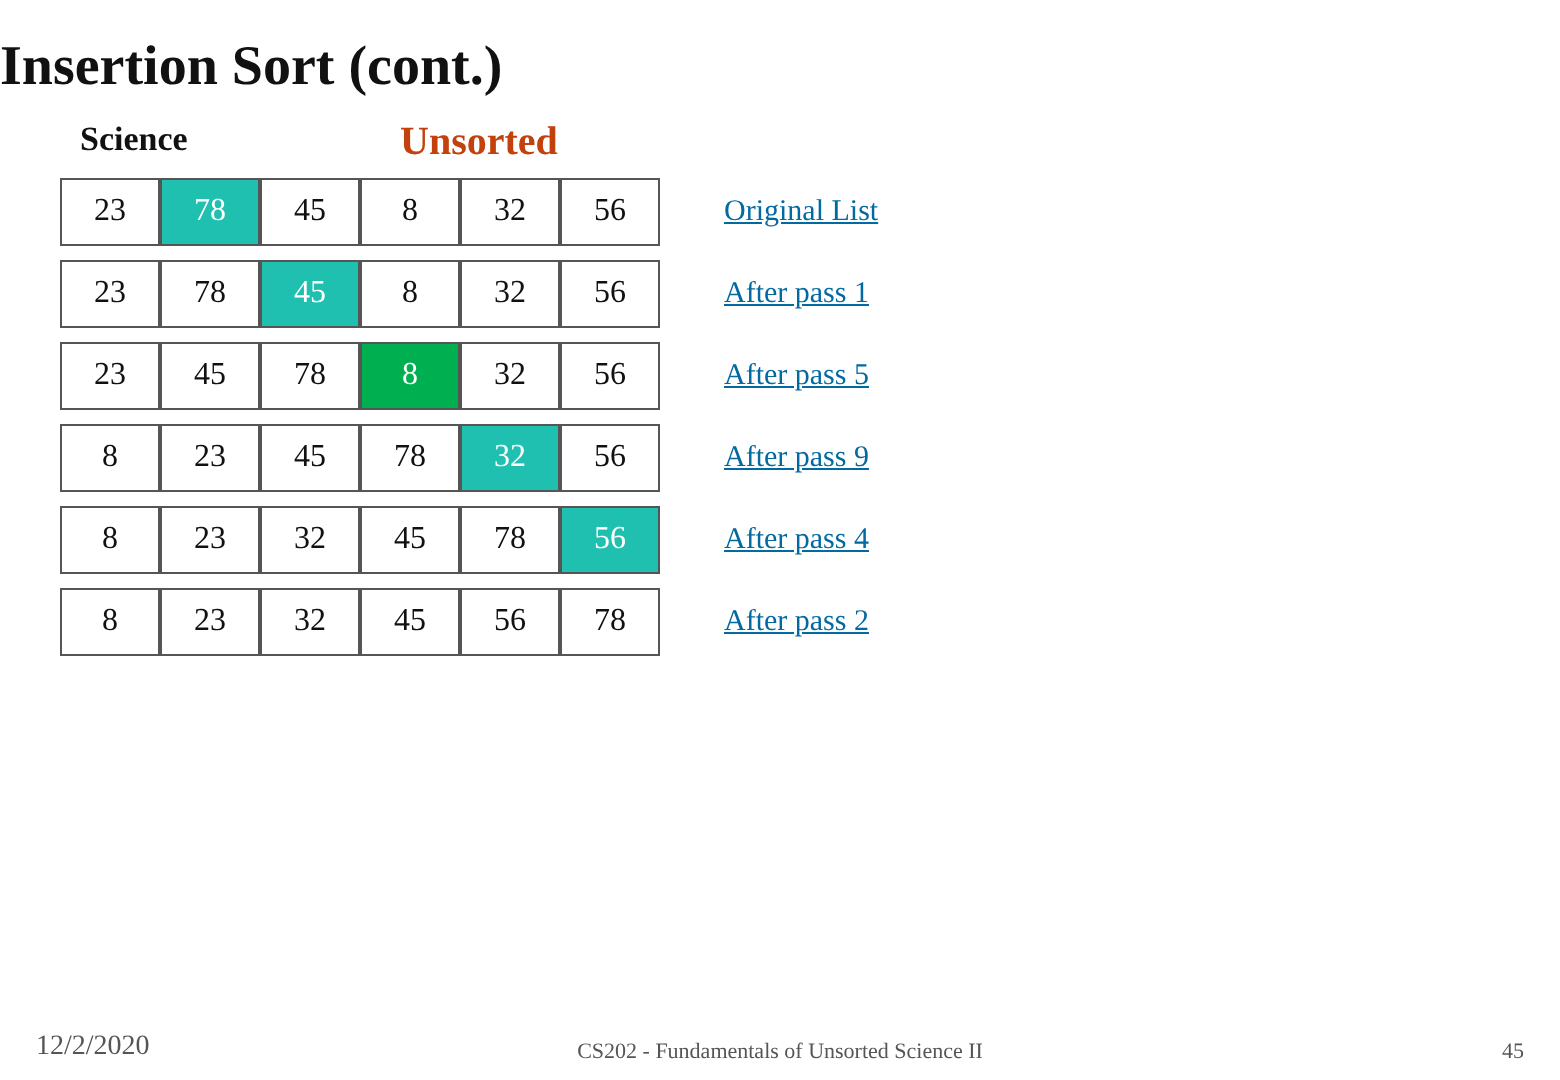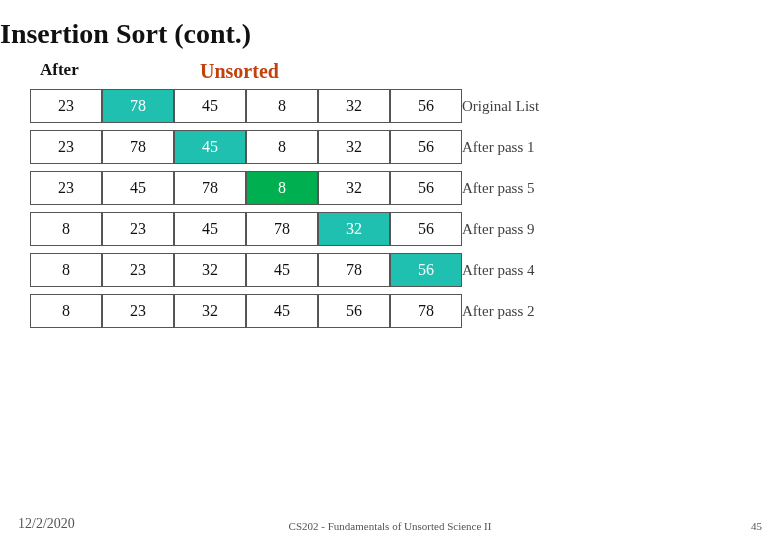--- a/index.html
+++ b/index.html
@@ -40,44 +40,45 @@
     }
     .row-container {
       display: flex;
       align-items: center;
       margin-bottom: 7px;
     }
     .cells {
       display: flex;
     }
     .cell {
-      width: 72px;
+      width: 50px;
       height: 34px;
       border: 1.5px solid #555;
       display: flex;
       align-items: center;
       justify-content: center;
       font-size: 16px;
       font-weight: normal;
       color: #111;
       background: #fff;
     }
     .cell.teal {
       background: #20c0b0;
       color: #fff;
     }
     .cell.green {
       background: #00b050;
       color: #fff;
     }
     .row-label {
       font-size: 15px;
-      margin-left: 0;
-      color: #404040;
+      margin-left: 32px;
+      color: #0369a1;
       white-space: nowrap;
+      text-decoration: underline;
     }
     .footer {
       position: absolute;
       bottom: 8px;
       left: 18px;
       font-size: 14px;
       color: #555;
     }
     .footer-center {
       position: absolute;
@@ -96,21 +97,21 @@
       color: #555;
     }
   </style>
 </head>
 <body>
 
 <div class="page-title">Insertion Sort (cont.)</div>
 
 <div class="main-content">
   <div class="header-labels">
-    <div class="label-sorted">After</div>
+    <div class="label-sorted">Science</div>
     <div class="label-unsorted">Unsorted</div>
   </div>
 
   <div id="rows-container">
       <div class="row-container">
         <div class="cells">
           <div class="cell">23</div>
           <div class="cell teal">78</div>
           <div class="cell">45</div>
           <div class="cell">8</div>

